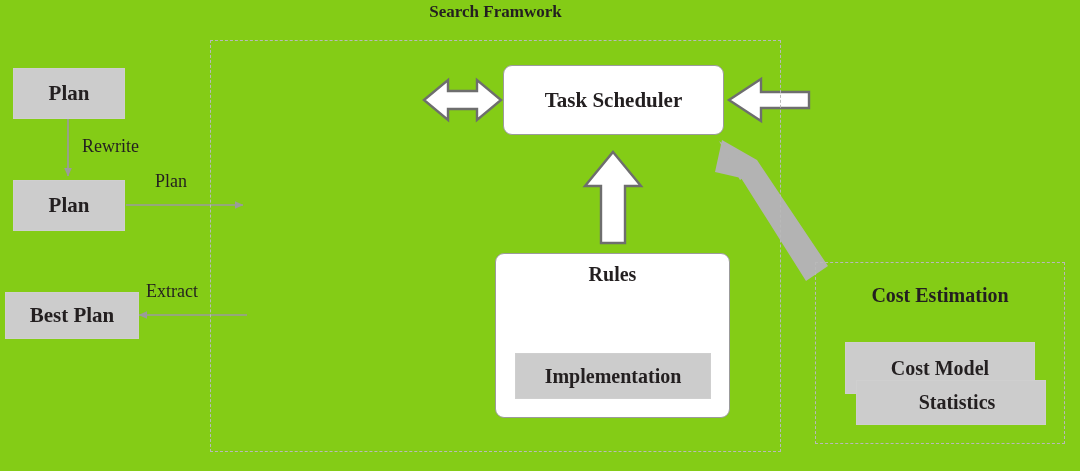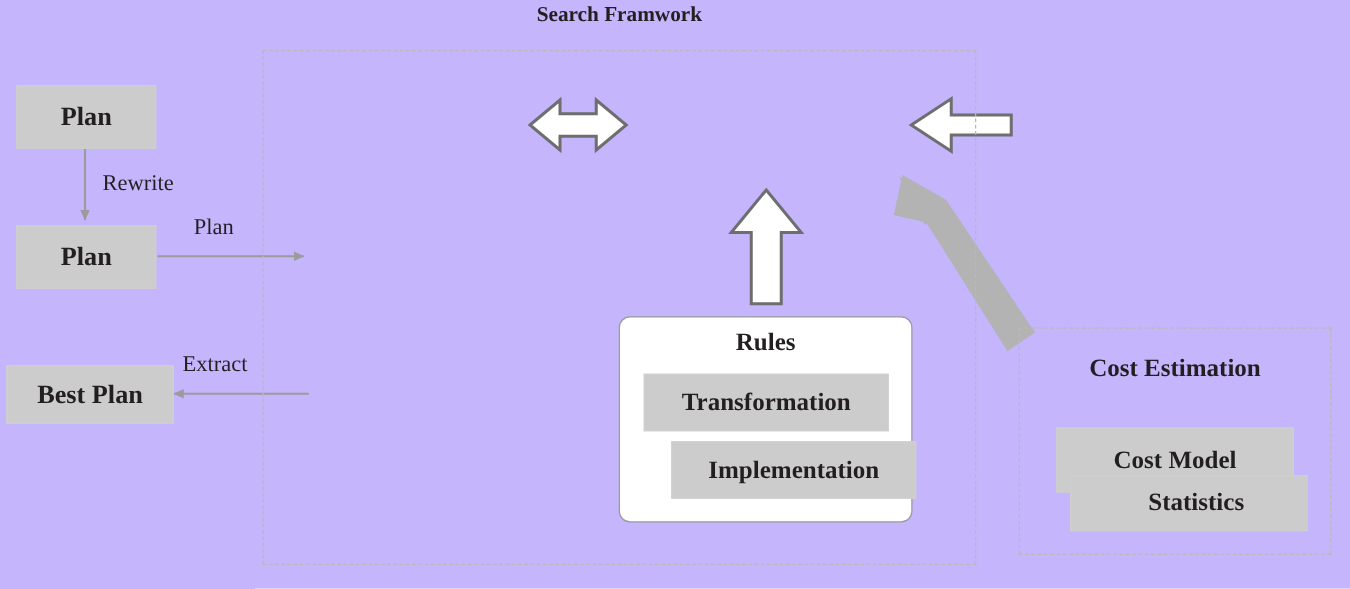--- a/index.html
+++ b/index.html
@@ -9,21 +9,21 @@
     background: #ffffff;
   }
   body {
     font-family: "Liberation Serif", "DejaVu Serif", serif;
     -webkit-font-smoothing: antialiased;
   }
   #canvas {
     position: relative;
     width: 1080px;
     height: 471px;
-    background: #c4b5fd;
+    background: #84cc16;
     overflow: hidden;
   }
   #svg-layer {
     position: absolute;
     left: 0;
     top: 0;
     width: 1080px;
     height: 471px;
     pointer-events: none;
   }
@@ -130,29 +130,29 @@
 
   <div class="edge-label" style="left:155px; top:171px; font-size:18px;">Plan</div>
 
   <div class="node gray-box" style="left:5px; top:292px; width:134px; height:47px;">
     <span style="font-size:21px;">Best Plan</span>
   </div>
 
   <div class="edge-label" style="left:146px; top:281px; font-size:18px;">Extract</div>
 
 
+  <div class="node white-box" style="left:503px; top:65px; width:221px; height:70px;">
+    <span style="font-size:21px; font-weight:bold; color:#231f20;">Task Scheduler</span>
+  </div>
 
   <div class="white-box" style="position:absolute; left:495px; top:253px; width:233px; height:163px;">
     <div class="box-title" style="left:0; top:9px; font-size:20px;">Rules</div>
 
-    <div class="node gray-box" style="left:19px; top:45px; width:196px; height:46px;">
-      <span style="font-size:20px;">Transformation</span>
-    </div>
 
-    <div class="node gray-box" style="left:19px; top:99px; width:196px; height:46px;margin-left:22px;">
+    <div class="node gray-box" style="left:19px; top:99px; width:196px; height:46px;">
       <span style="font-size:20px;">Implementation</span>
     </div>
   </div>
 
 
   <div class="dashed-box" style="left:815px; top:262px; width:250px; height:182px;">
     <div class="box-title" style="left:0; top:21px; font-size:20px;">Cost Estimation</div>
 
     <div class="node gray-box" style="left:29px; top:79px; width:190px; height:52px;">
       <span style="font-size:20px;">Cost Model</span>

